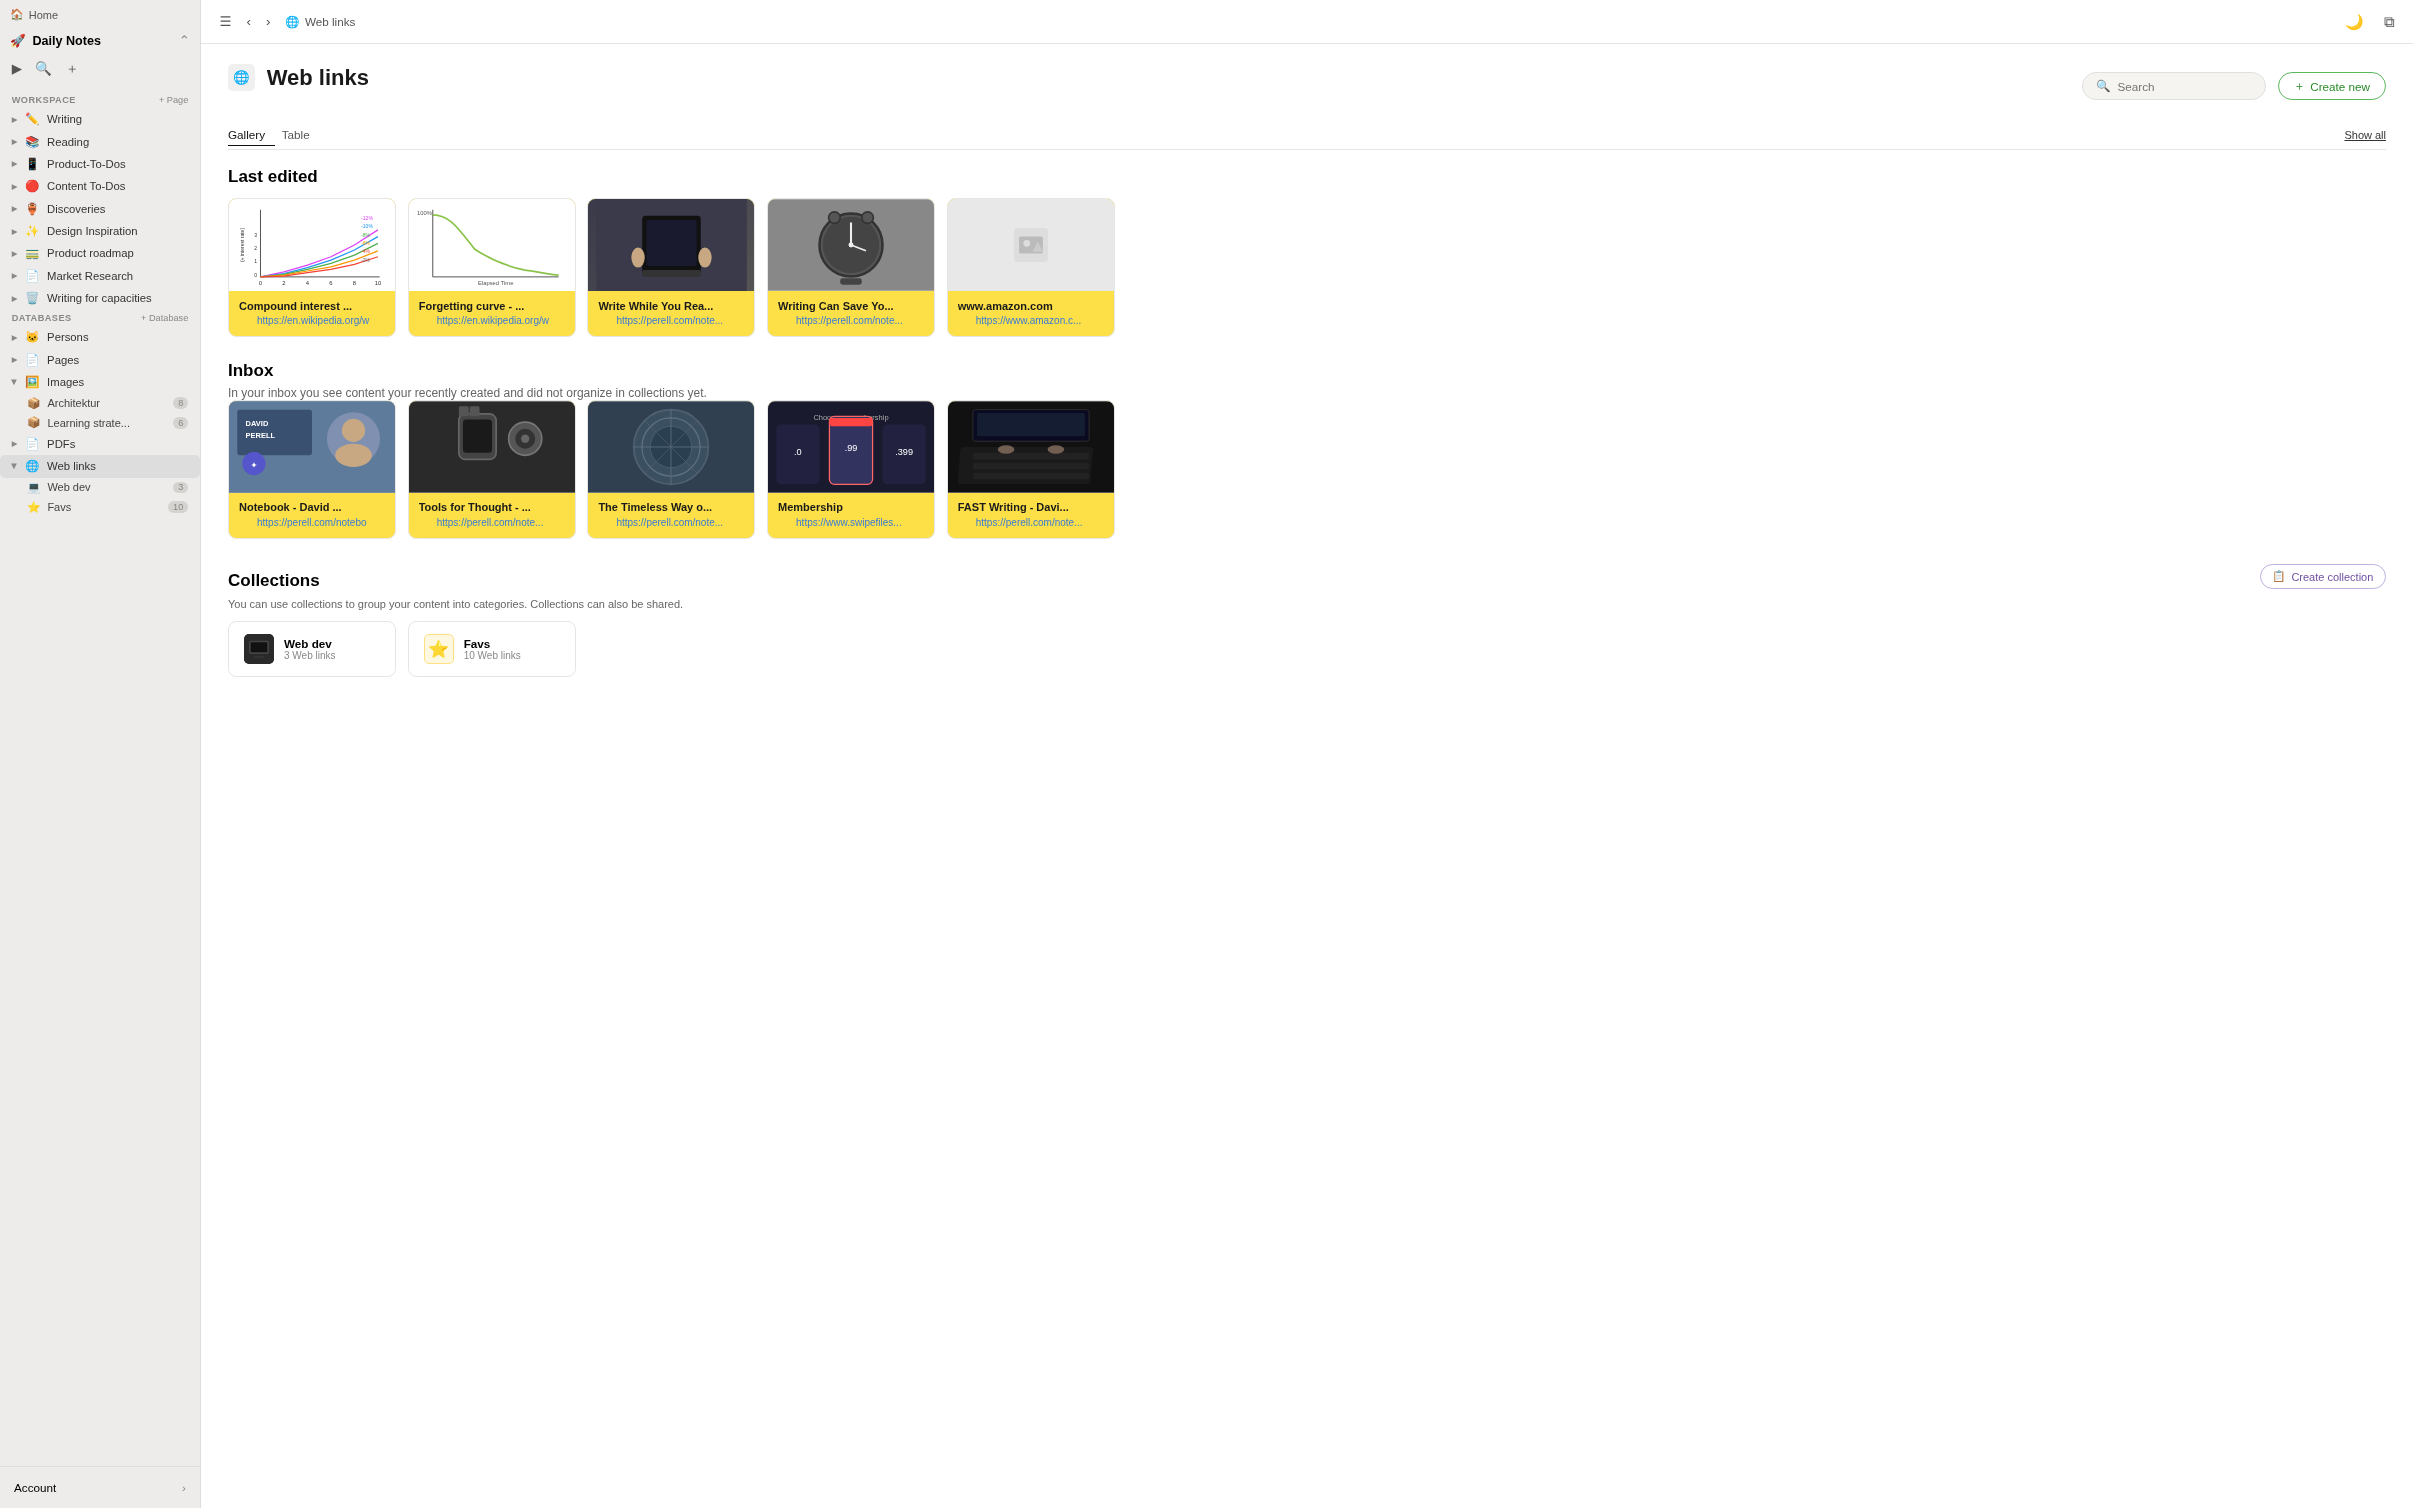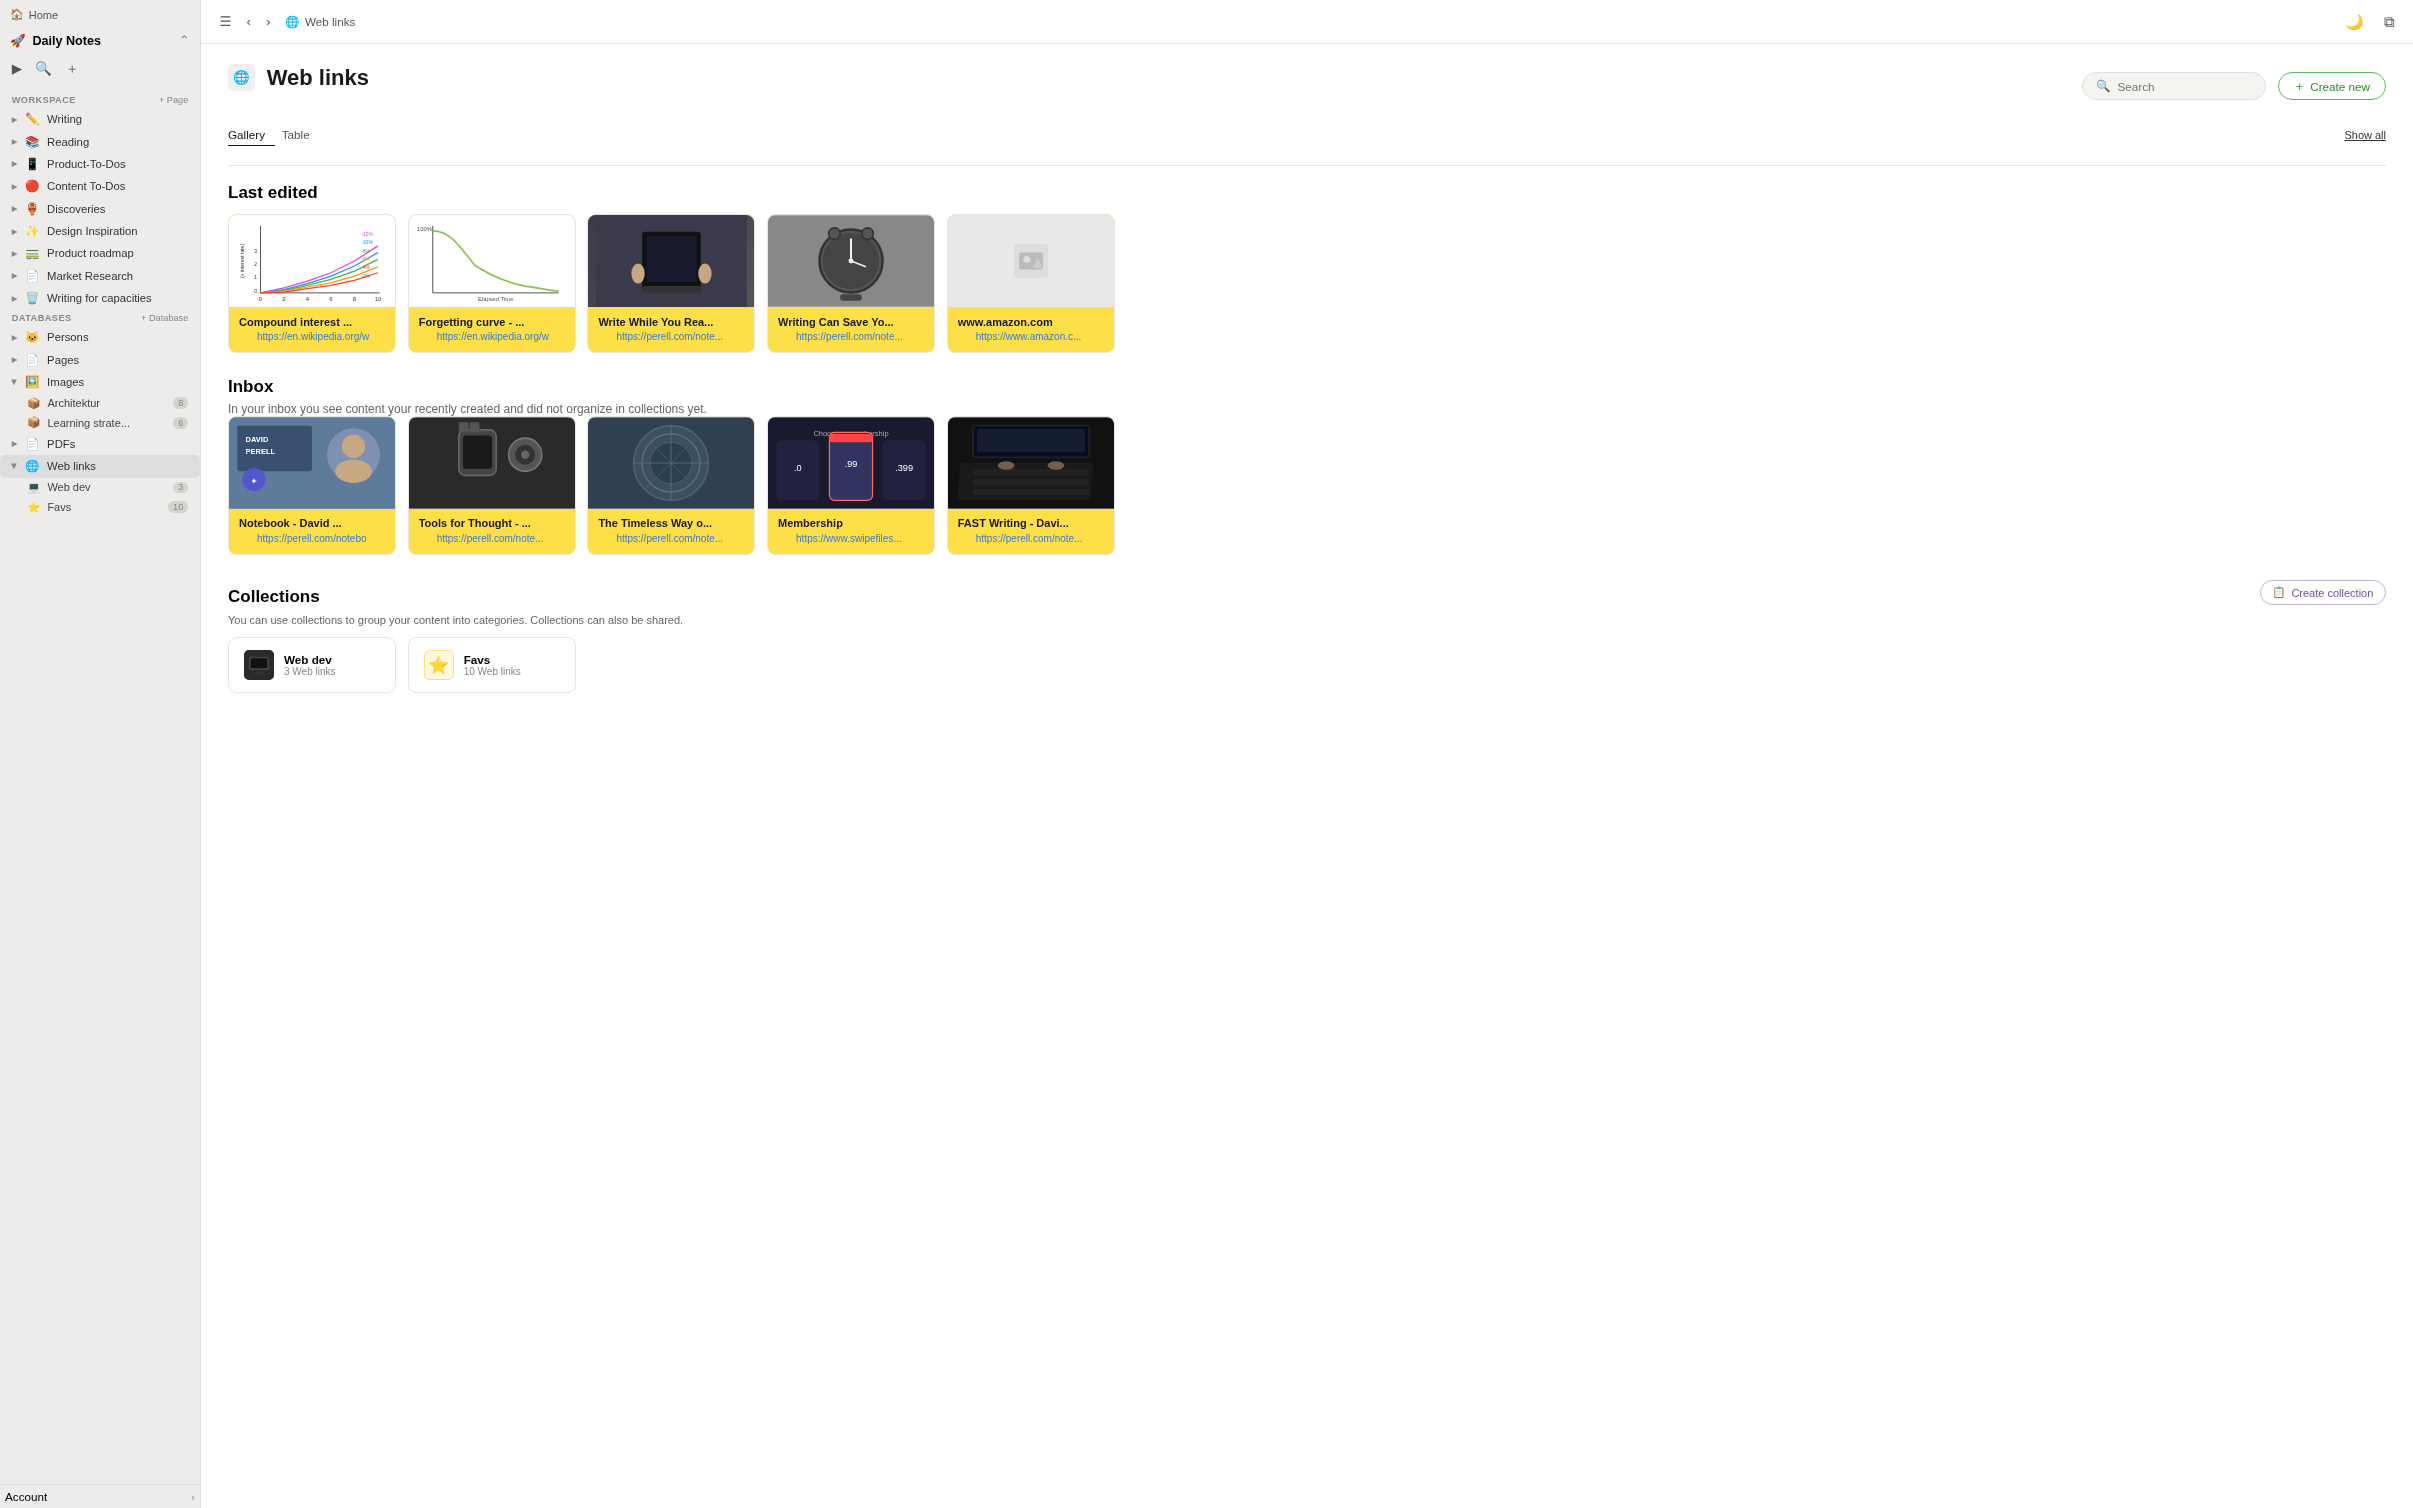--- a/index.html
+++ b/index.html
@@ -16,21 +16,21 @@
     .section-label { font-size: 9.2px; font-weight: 600; color: #888; text-transform: uppercase; letter-spacing: 0.05em; padding: 8.4px 11.7px 3.4px; display: flex; align-items: center; justify-content: space-between; }
     .add-btn { font-size: 9.2px; color: #888; cursor: pointer; background: none; border: none; }
     .nav-item { display: flex; align-items: center; gap: 6.7px; padding: 4.2px 11.7px; cursor: pointer; border-radius: 5px; font-size: 11.3px; color: #333; position: relative; }
     .nav-item.active { background: #ddd; }
     .nav-item .arrow { font-size: 7.5px; color: #888; margin-right: 1.7px; }
     .nav-item .emoji { font-size: 11.7px; }
     .nav-item .label { flex: 1; }
     .databases-section { padding-top: 3.4px; }
     .db-sub-item { display: flex; align-items: center; gap: 6.7px; padding: 3.4px 11.7px 3.4px 27px; cursor: pointer; font-size: 11px; color: #444; }
     .db-sub-item .count { font-size: 9.2px; color: #888; margin-left: auto; background: #d5d3cf; border-radius: 8.4px; padding: 0.8px 5px; }
-    .account-row { margin-top: auto; padding: 5px; display: flex; align-items: center; justify-content: space-between; border-top: 0.8px solid #ddd; }
+    .account-row { margin-top: auto; padding: 14px; display: flex; align-items: center; justify-content: space-between; border-top: 0.8px solid #ddd; }
     .account-label { font-size: 11.7px; font-weight: 500; }
 
     
     .main { flex: 1; display: flex; flex-direction: column; overflow: hidden; background: #fff; }
 
     
     .topbar { display: flex; align-items: center; gap: 10px; padding: 8.4px 13.4px; border-bottom: 0.8px solid #e5e5e5; background: #fff; min-height: 44px; }
     .topbar-nav { display: flex; align-items: center; gap: 5px; }
     .topbar-btn { background: none; border: none; cursor: pointer; color: #555; font-size: 13.4px; padding: 3.4px 5px; border-radius: 3.4px; }
     .topbar-title { display: flex; align-items: center; gap: 5px; font-size: 11.7px; color: #555; }
@@ -38,21 +38,21 @@
 
     
     .content { flex: 1; overflow-y: auto; padding: 20px 27px; }
     .page-header { display: flex; align-items: center; gap: 11.7px; margin-bottom: 17px; }
     .page-icon { width: 27px; height: 27px; background: #f0f0f0; border-radius: 5px; display: flex; align-items: center; justify-content: center; font-size: 13.4px; }
     .page-title { font-size: 22px; font-weight: 700; color: #1a1a1a; }
     .search-bar { display: flex; align-items: center; gap: 6.7px; background: #f5f4f0; border: 0.8px solid #e0e0e0; border-radius: 17px; padding: 5.9px 13.4px; flex: 0 0 184px; }
     .search-bar input { border: none; background: transparent; outline: none; font-size: 11.7px; color: #333; width: 100%; }
     .create-new-btn { display: flex; align-items: center; gap: 5px; background: none; border: 1.3px solid #5cb85c; border-radius: 17px; padding: 5.9px 15px; font-size: 11.7px; color: #2a8a2a; cursor: pointer; font-weight: 500; }
 
-    .top-actions { display: flex; align-items: center; justify-content: space-between; margin-bottom: 19px; }
+    .top-actions { display: flex; align-items: center; justify-content: space-between; margin-bottom: 3px; }
     .tab-row { display: flex; align-items: center; gap: 0; }
     .tab { font-size: 11.7px; color: #555; cursor: pointer; padding: 3.4px 10px 3.4px 0; border-bottom: 1.7px solid transparent; }
     .tab.active { color: #111; border-bottom: 1.7px solid #111; font-weight: 500; }
     .show-all { font-size: 11px; color: #333; cursor: pointer; text-decoration: underline; }
 
     .section-title { font-size: 17px; font-weight: 700; margin-bottom: 11.7px; margin-top: 9px; }
     .cards-row { display: flex; gap: 11.7px; margin-bottom: 23.5px; overflow-x: auto; }
     .card { width: 168px; min-width: 168px; border: 0.8px solid #e5e5e5; border-radius: 8.4px; overflow: hidden; background: #fde047; cursor: pointer; }
     .card-img { width: 100%; height: 92px; object-fit: cover; background: #e0e0e0; display: flex; align-items: center; justify-content: center; overflow: hidden; }
     .card-body { padding: 8.4px 10px 10px; }

